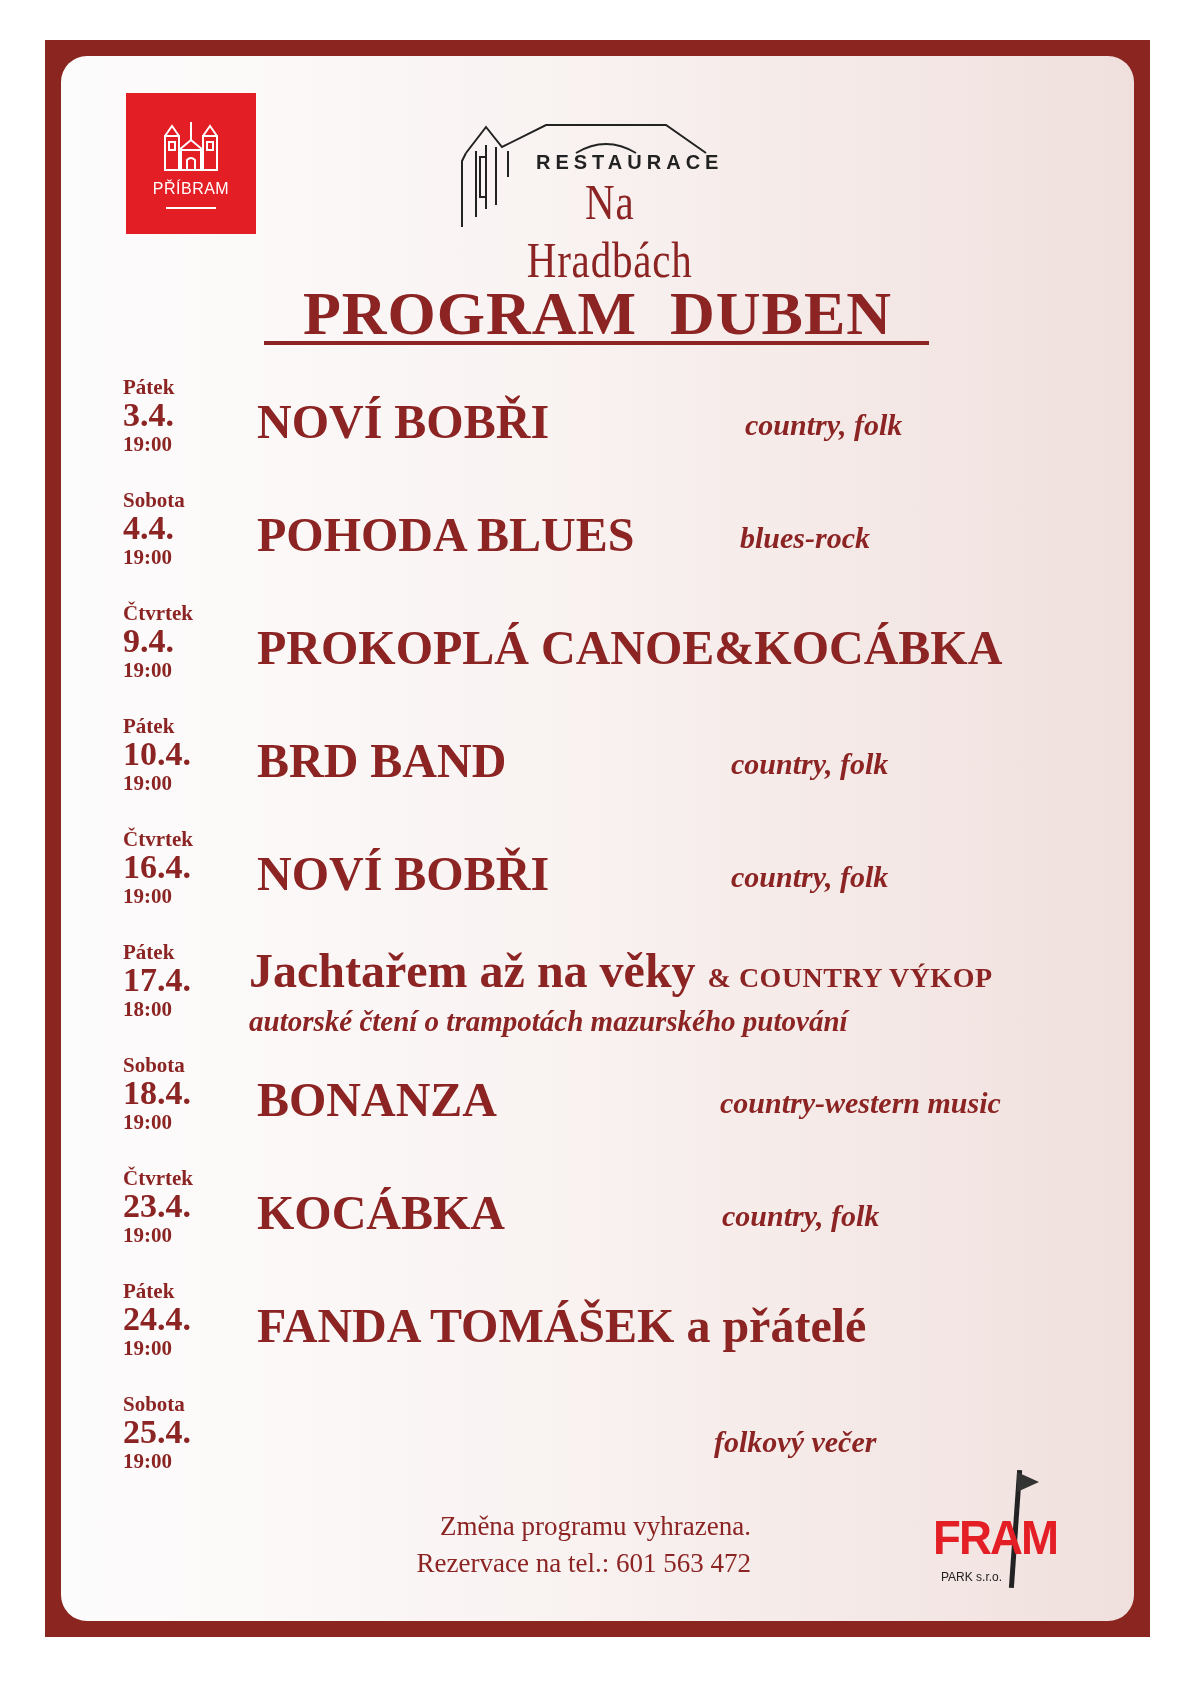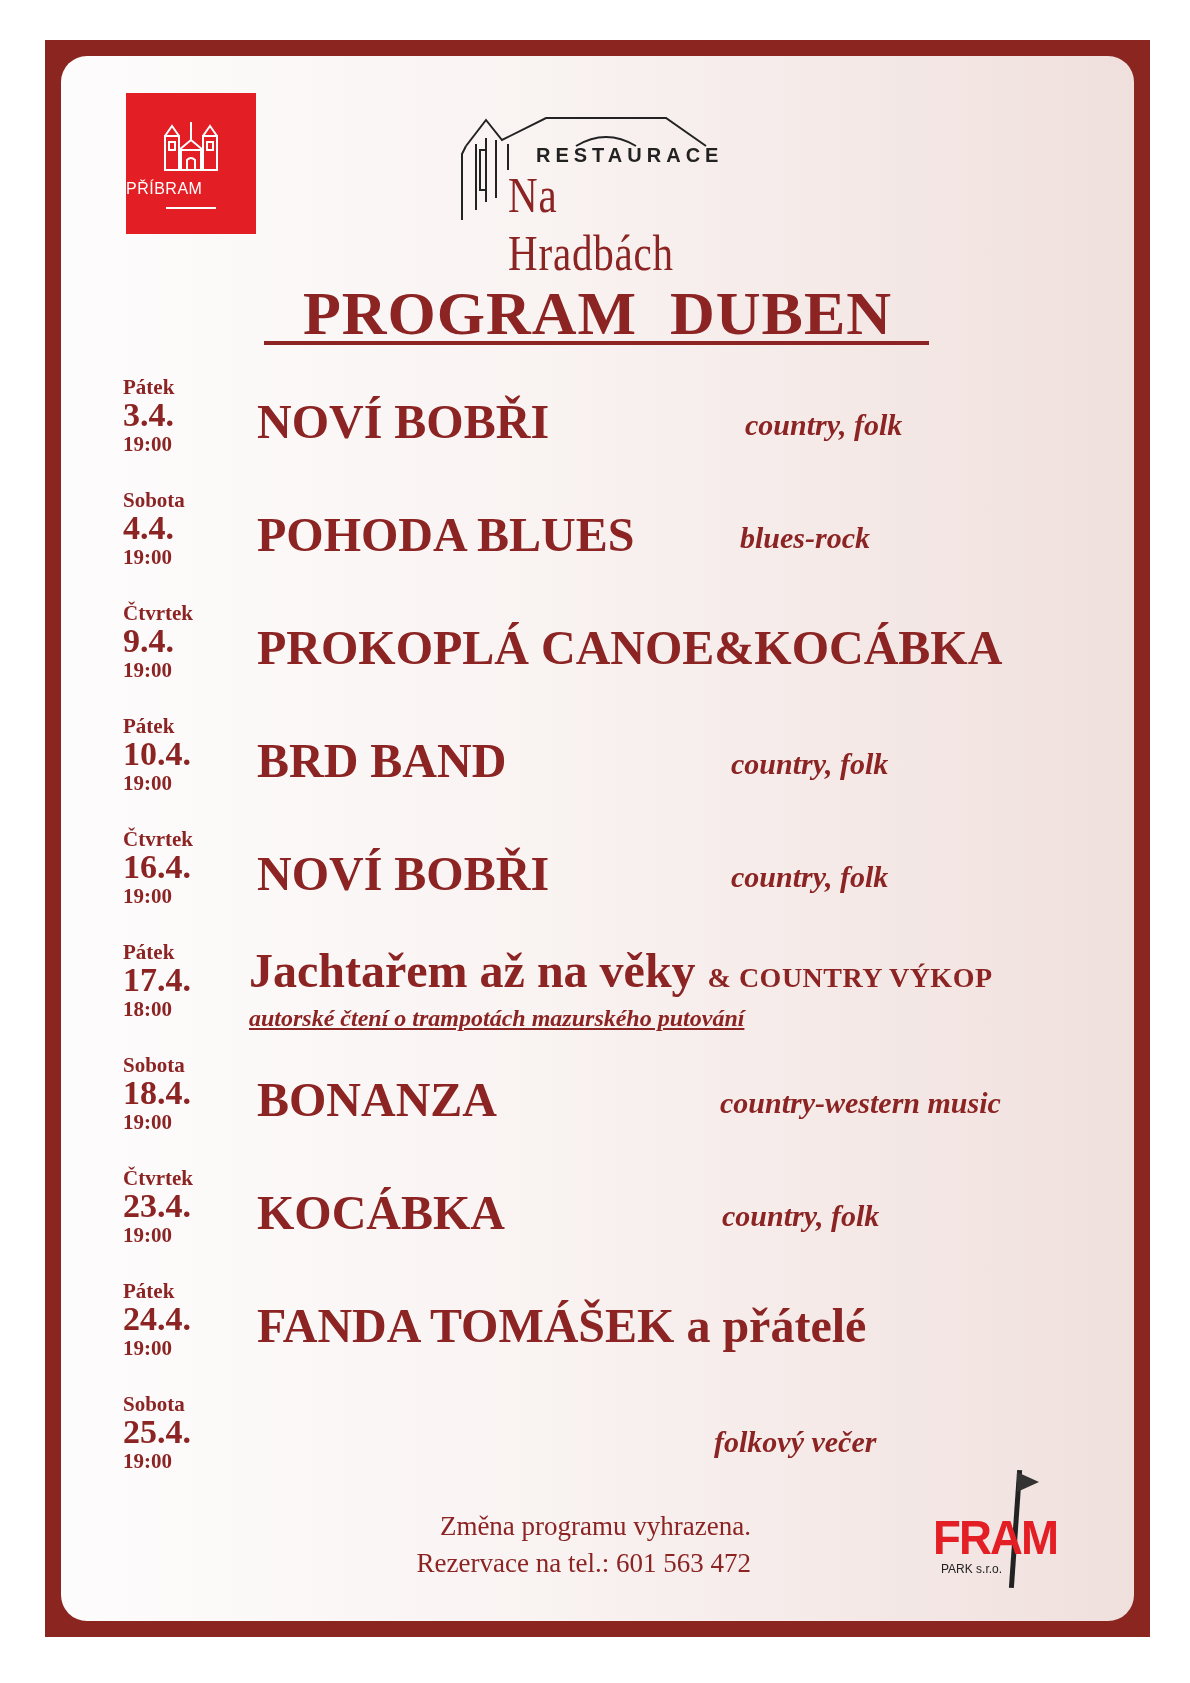--- a/index.html
+++ b/index.html
@@ -15,31 +15,31 @@
   }
   .panel {
     position:absolute; left:16px; top:16px; right:16px; bottom:16px;
     border-radius:26px;
     background:linear-gradient(90deg, #fdfcfc 0%, #f9f3f2 45%, #f0e0dd 100%);
     overflow:hidden;
   }
   
   .pribram-logo {
     position:absolute; left:65px; top:37px; width:130px; height:141px;
-    background:#e31e24; color:#fff; text-align:left;
+    background:#e31e24; color:#fff; text-align:center;
   }
   .pribram-logo svg { position:absolute; left:37px; top:27px; }
   .pribram-name {
     position:absolute; left:0; right:0; top:87px;
     font-family:"Liberation Sans", "DejaVu Sans", sans-serif;
     font-size:16px; letter-spacing:0.5px;
   }
   .pribram-line { position:absolute; left:40px; right:40px; top:114px; height:2px; background:#fff; }
 
-  .resto-logo { position:absolute; left:395px; top:54px; width:300px; height:130px; }
+  .resto-logo { position:absolute; left:395px; top:61px; width:300px; height:130px;text-align:center; }
   .resto-logo svg { position:absolute; left:0; top:0; }
   .resto-sub {
     position:absolute; left:80px; top:34px;
     font-family:"Liberation Sans", "DejaVu Sans", sans-serif;
     font-size:20px; letter-spacing:5px; color:#222; font-weight:bold;
   }
   .resto-name {
     position:absolute; left:52px; top:56px;
     font-family:"Liberation Serif", serif; font-size:50px; color:#8b2423;
     transform:scaleX(0.82); transform-origin:left top; letter-spacing:1px;
@@ -71,32 +71,32 @@
   .date .dnum { display:block; font-size:34px; line-height:34px; }
   .date .time { display:block; font-size:21px; line-height:24px; }
   .act {
     position:absolute; left:196px; top:18px; font-weight:bold; font-size:48px; white-space:nowrap; color:#8b2423;text-align:right;
   }
   .genre {
     position:absolute; top:32px; font-style:italic; font-weight:bold; font-size:30px; white-space:nowrap; color:#8b2423;
   }
   .act-suffix { font-size:28px; letter-spacing:0.5px; }
   .subtext {
-    position:absolute; left:188px; top:80px; font-style:italic; font-weight:bold; font-size:24px; white-space:nowrap;text-decoration:underline;
+    position:absolute; left:188px; top:80px; font-style:italic; font-weight:bold; font-size:29px; white-space:nowrap;
   }
 
   .footer {
     position:absolute; left:300px; top:1452px; width:390px; text-align:right; font-size:27px; line-height:37px; color:#8b2423;
   }
   .fram-logo { position:absolute; left:870px; top:1414px; width:140px; height:120px; }
   .fram-word {
     position:absolute; left:2px; top:40px; font-family:"Liberation Sans", sans-serif; font-weight:bold;
     font-size:48px; color:#e31e24; letter-spacing:-2px; transform:scaleX(0.95); transform-origin:left top;
   }
-  .fram-sub { position:absolute; left:10px; top:92px; font-family:"Liberation Sans", sans-serif; font-size:12px; color:#222; }
+  .fram-sub { position:absolute; left:10px; top:100px; font-family:"Liberation Sans", sans-serif; font-size:12px; color:#222; }
   .fram-pole { position:absolute; left:82px; top:0; width:5px; height:118px; background:#222; transform:rotate(4deg); }
   .fram-flag { position:absolute; left:86px; top:2px; width:0; height:0; border-top:10px solid transparent; border-bottom:10px solid transparent; border-left:22px solid #333; }
 </style>
 </head>
 <body>
 
 <div class="frame">
   <div class="panel">
 
     <div class="pribram-logo">

